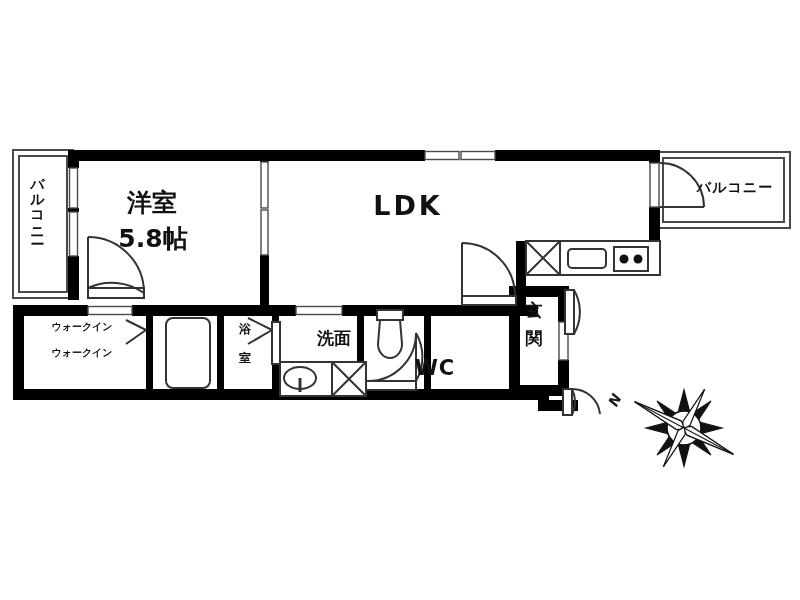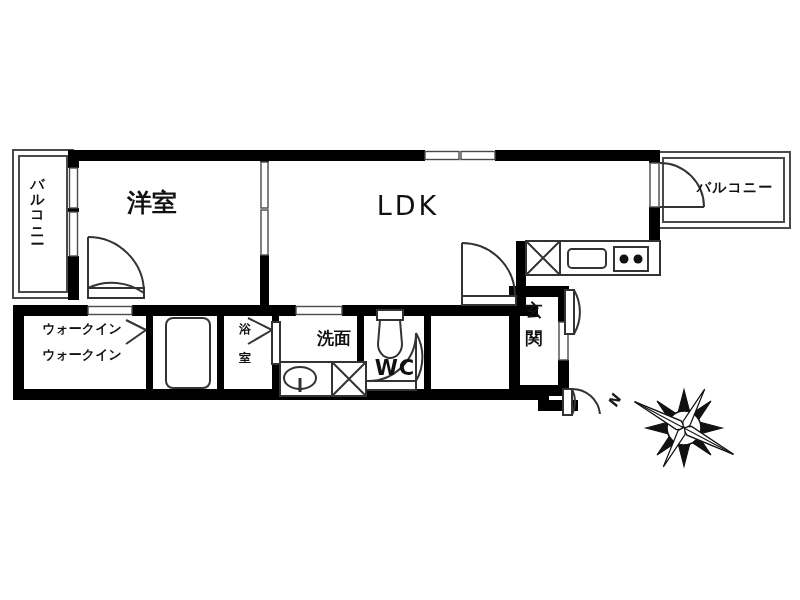--- a/index.html
+++ b/index.html
@@ -21,23 +21,23 @@
     text-align:center;
     user-select:none;
   }
   .lbl.vert{
     writing-mode:vertical-rl;
     text-orientation:upright;
     line-height:1.0;
   }
   .big{font-size:25px;font-weight:700;text-align:center;}
   .med{font-size:17px;font-weight:700;}
-  .sml{font-size:13px;font-weight:700;}
+  .sml{font-size:10px;font-weight:700;}
   .xsml{font-size:12px;font-weight:700;}
-  .ldk{font-size:27px;font-weight:400;letter-spacing:3px;}
+  .ldk{font-size:27px;font-weight:700;letter-spacing:3px;}
   .wc{font-size:21px;font-weight:700;letter-spacing:1px;}
   .bal{font-size:14px;font-weight:600;letter-spacing:1px;}
   .compass-n{
     position:absolute;font-size:14px;font-weight:700;font-style:italic;
     transform:rotate(-62deg);
   }
 </style>
 </head>
 <body>
 
@@ -256,30 +256,31 @@
       <g transform="rotate(28)">
         <path d="M0,-44 L4,-5 L0,1 L-4,-5 Z" fill="#ffffff" stroke="#111111" stroke-width="1.2"></path>
         <path d="M0,44 L4,5 L0,-1 L-4,5 Z" fill="#ffffff" stroke="#111111" stroke-width="1.2"></path>
       </g>
     </g>
   </svg>
 
   <div class="lbl vert bal" style="left:31px;top:168px;">バルコニー</div>
 
   <div class="lbl big" style="left:100px;top:190px;width:104px;">洋室</div>
+  <div class="lbl big" style="left:86px;top:226px;width:134px;">5.8帖</div>
 
   <div class="lbl sml" style="left:18px;top:322px;width:128px;">ウォークイン</div>
   <div class="lbl sml" style="left:18px;top:348px;width:128px;">ウォークイン</div>
 
   <div class="lbl xsml" style="left:228px;top:323px;width:34px;">浴</div>
   <div class="lbl xsml" style="left:228px;top:352px;width:34px;">室</div>
 
   <div class="lbl med" style="left:283px;top:330px;width:68px;text-align:right;">洗面</div>
 
-  <div class="lbl wc" style="left:366px;top:358px;width:58px;">WC</div>
+  <div class="lbl wc" style="left:366px;top:358px;width:58px;padding-left:40px;">WC</div>
 
   <div class="lbl ldk" style="left:348px;top:192px;width:120px;">LDK</div>
 
   <div class="lbl med" style="left:520px;top:302px;width:28px;">玄</div>
   <div class="lbl med" style="left:520px;top:330px;width:28px;">関</div>
 
   <div class="lbl bal" style="left:690px;top:180px;width:90px;">バルコニー</div>
 
   <div class="compass-n" style="left:609px;top:392px;">N</div>
 

